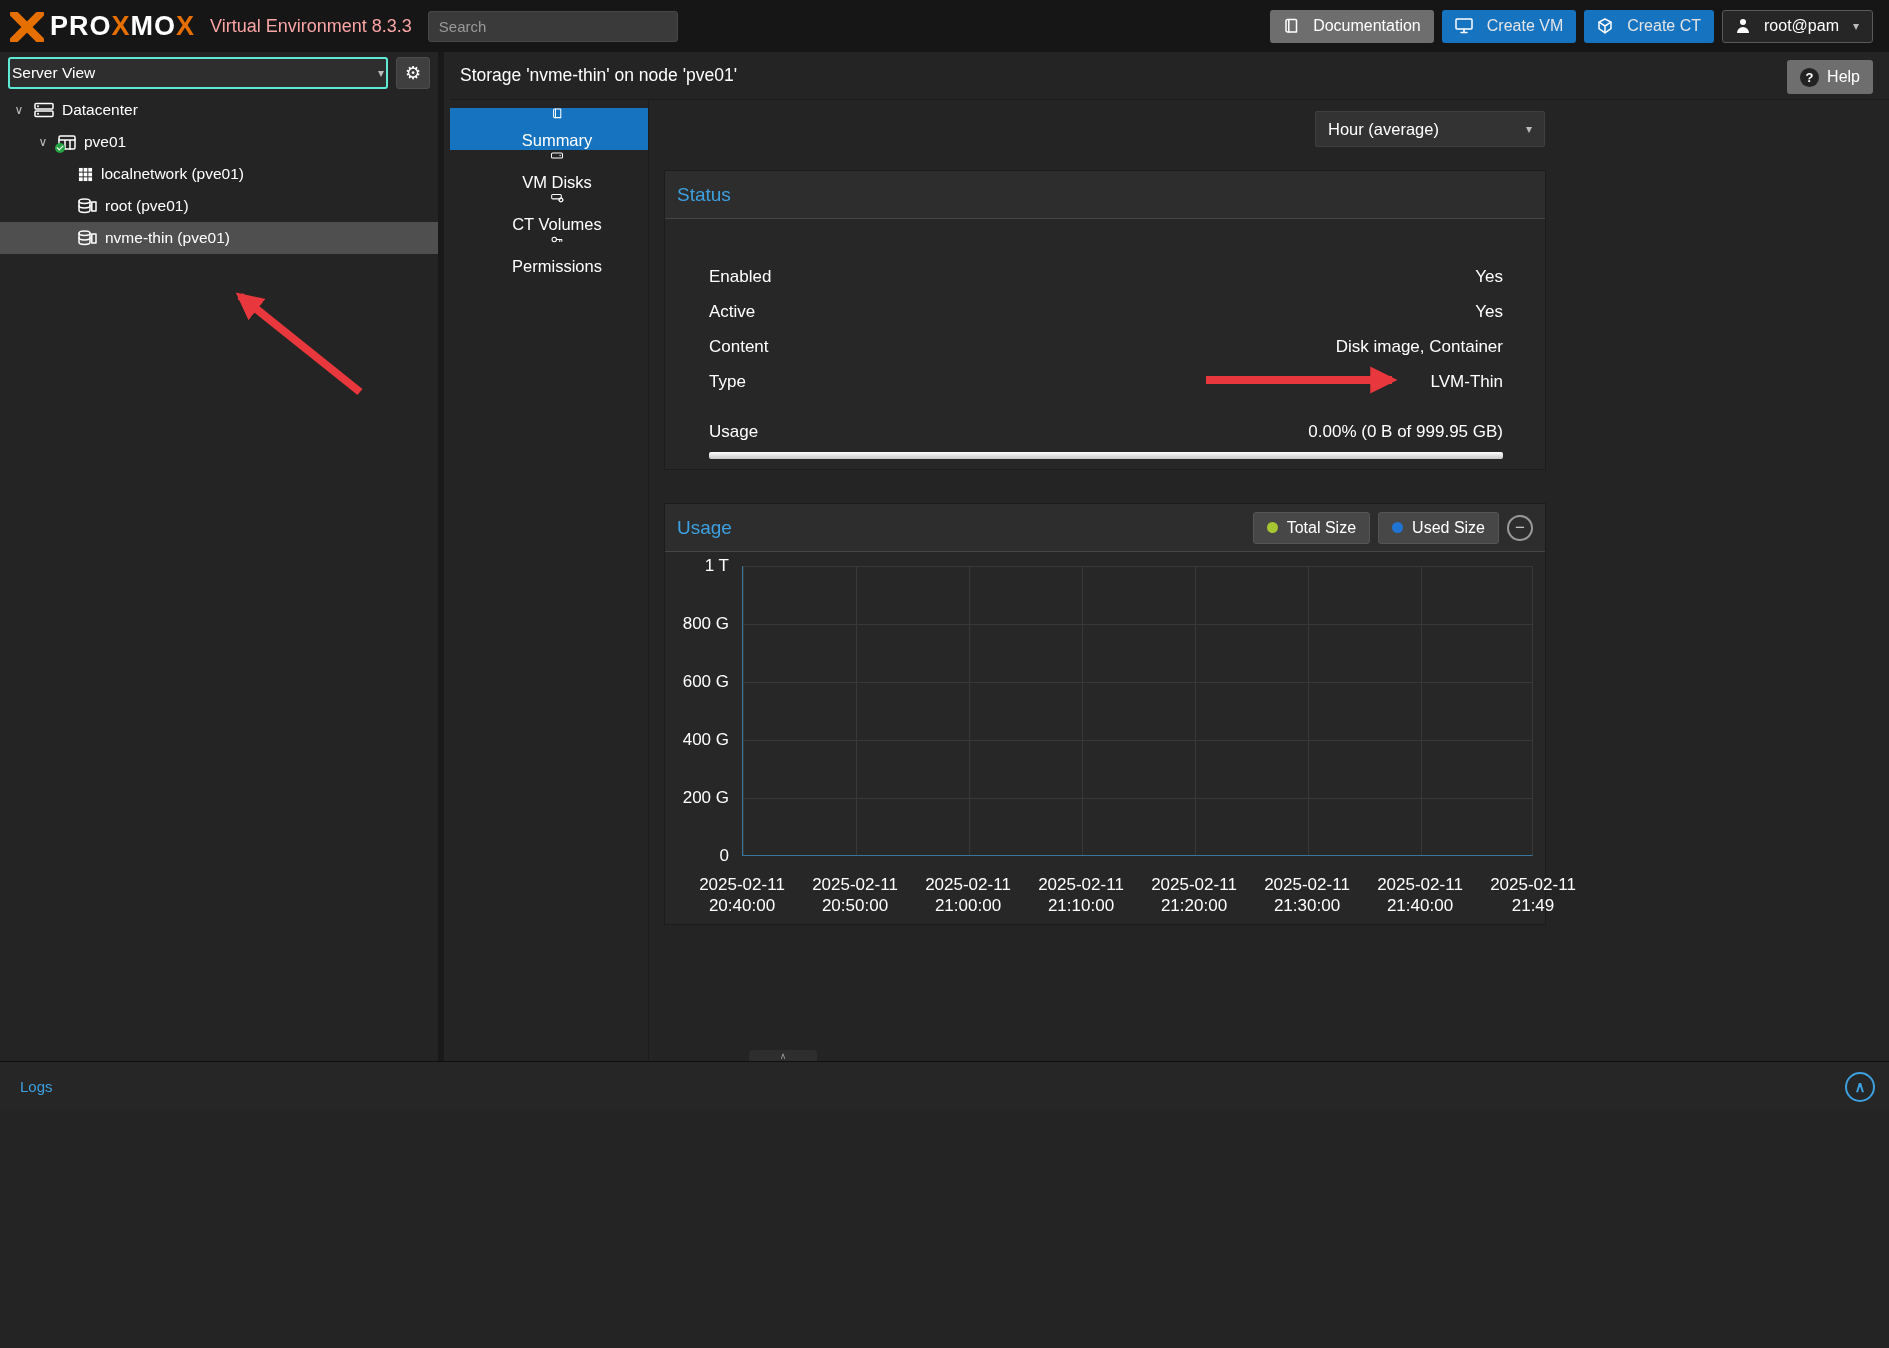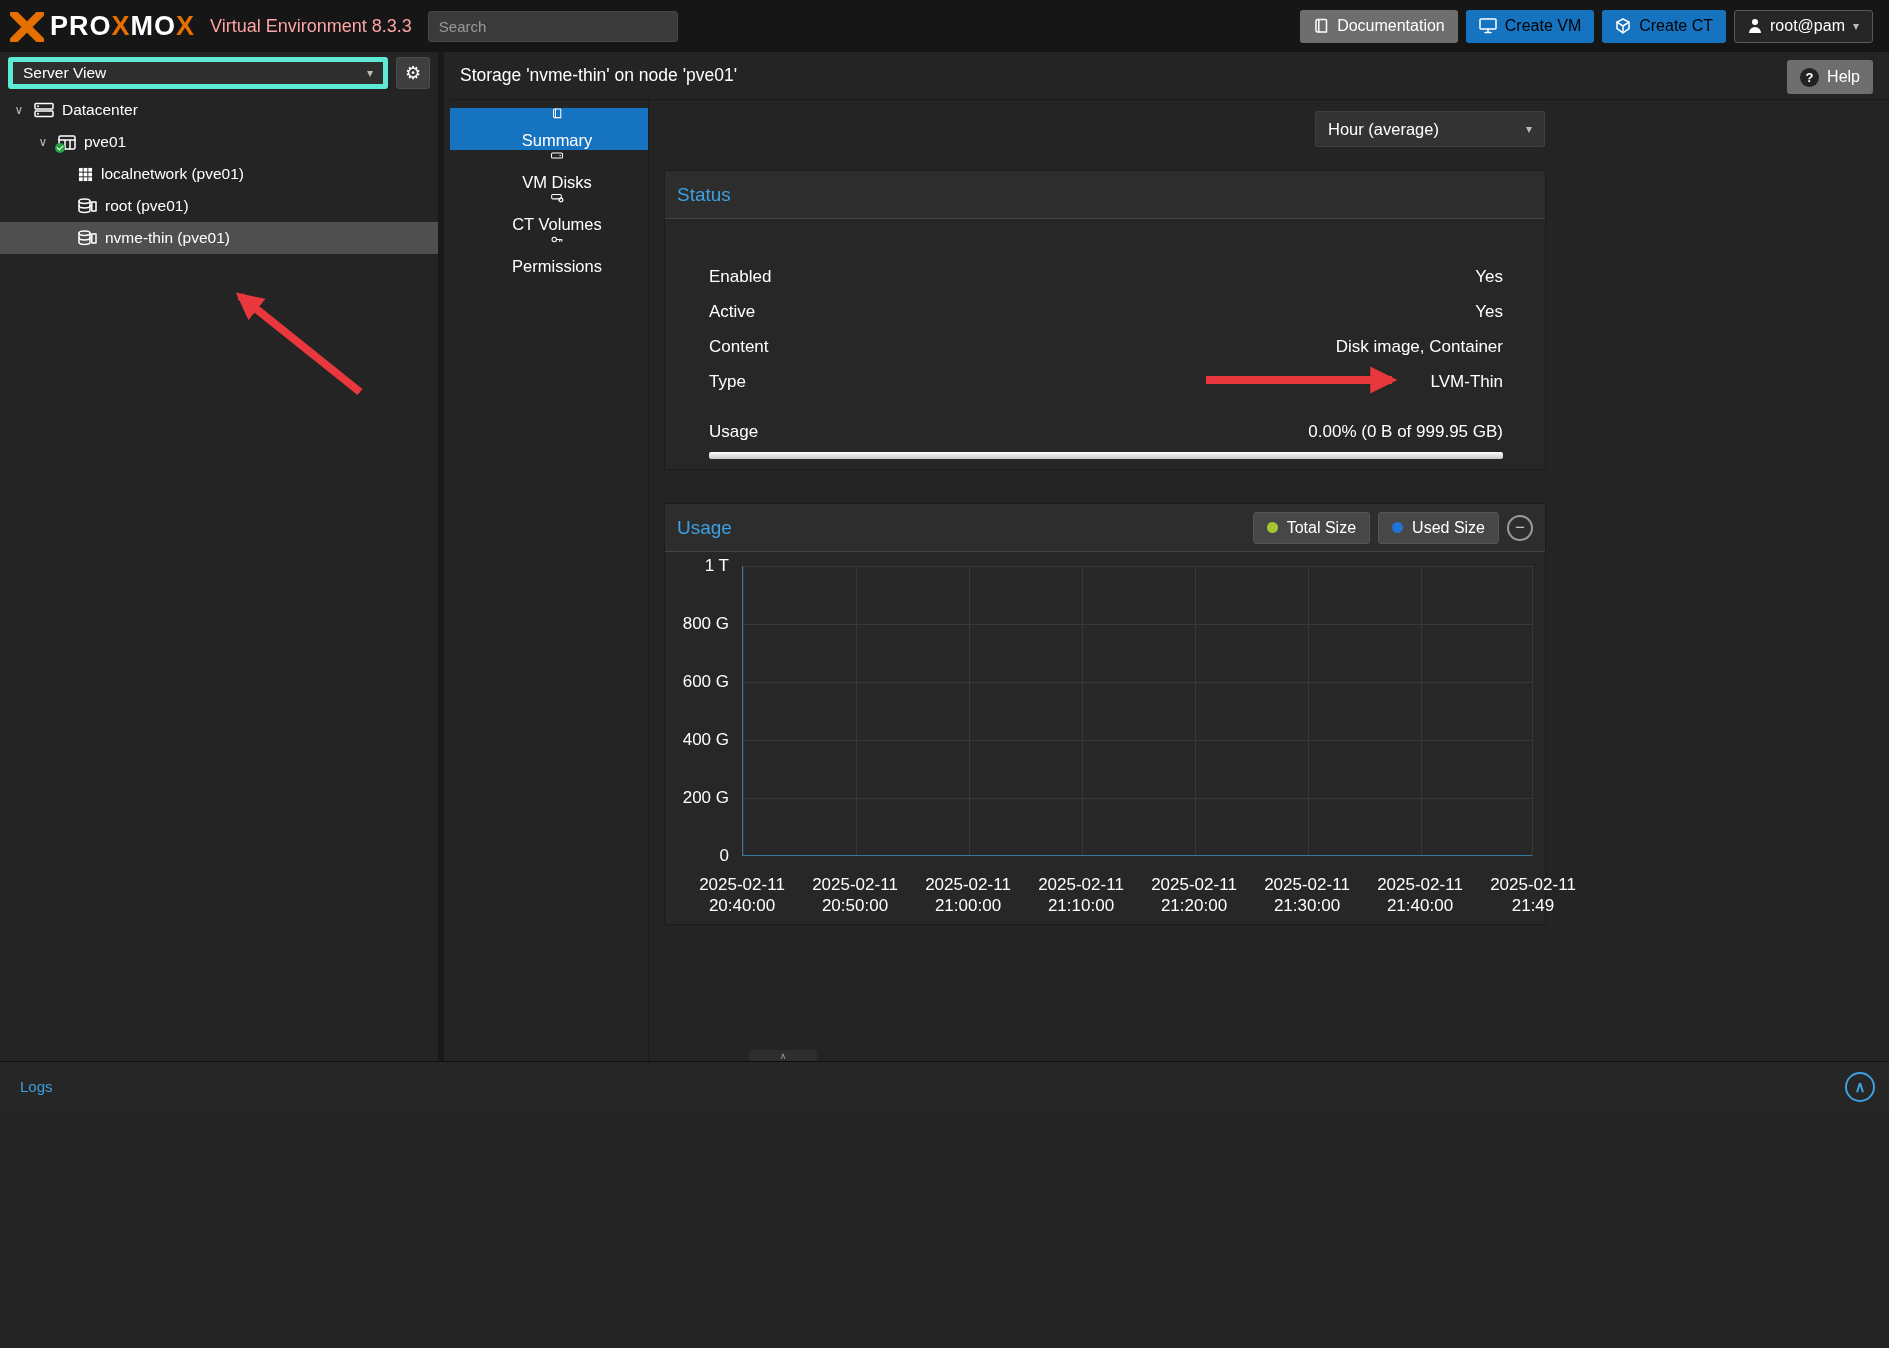--- a/index.html
+++ b/index.html
@@ -16,37 +16,37 @@
   .logo { display:flex; align-items:flex-end; gap:6px; margin-left:10px; }
   .logo-x-icon { width:34px; height:30px; }
   .logo-word { font-size:27px; font-weight:bold; letter-spacing:1px; display:flex; }
   .logo-word .lw { color:#fff; } .logo-word .lx { color:#e57000; }
   .ve-subtitle { font-size:18px; margin-left:15px; color:#fca5a5; }
   #search-input { margin-left:16px; width:250px; height:31px; background:#3a3a3a;
     border:1px solid #474747; border-radius:3px; color:#ccc; padding:0 10px; font-size:15px;
     font-family:"Liberation Sans",sans-serif; }
   #search-input::placeholder { color:#9a9a9a; }
   .tb-spacer { flex:1; }
-  .tb-btn { height:33px; display:flex; align-items:center; gap:8px; padding:0 13px;
+  .tb-btn { height:33px; display:flex; align-items:center; gap:14px; padding:0 13px;
     border-radius:3px; font-size:16px; margin-right:8px; cursor:default; white-space:nowrap; }
   .tb-gray { background:#6e6e6e; color:#fff; }
-  .tb-blue { background:#1673c0; color:#000000; }
+  .tb-blue { background:#1673c0; color:#e5e5e5; }
   .tb-user { background:#262626; border:1px solid #5a5a5a; color:#fff; margin-right:16px; }
   .caret-sm { font-size:12px; color:#bbb; line-height:1; }
   
   .ic { stroke:#fff; fill:none; stroke-width:1.5; stroke-linecap:round; stroke-linejoin:round; }
   .person { position:relative; width:14px; height:14px; display:inline-block; }
   .person::before { content:""; position:absolute; top:0; left:4px; width:6px; height:6px; border-radius:50%; background:#fff; }
   .person::after { content:""; position:absolute; bottom:0; left:1px; width:12px; height:6px; border-radius:6px 6px 0 0; background:#fff; }
   
   #sidebar { position:absolute; top:52px; left:0; width:444px; height:1009px; background:#242424;
     border-right:6px solid #191919; }
   .viewsel-row { display:flex; align-items:center; height:42px; padding:0 8px; gap:8px; }
-  .viewsel { flex:1; height:32px; background:#2e2e2e; border:5px solid #5eead4; border-radius:3px;
-    display:flex; align-items:center; justify-content:space-between; padding:0 10px; font-size:15.5px; }
+  .viewsel { flex:1; height:32px; background:#2e2e2e; border:2px solid #5eead4; border-radius:3px;
+    display:flex; align-items:center; justify-content:space-between; padding:0 2px; font-size:15.5px; }
   .gear-btn { width:34px; height:32px; background:#3f3f3f; border:1px solid #4c4c4c; border-radius:3px;
     display:flex; align-items:center; justify-content:center; font-size:18px; color:#fff; }
   .trow { height:32px; display:flex; align-items:center; gap:8px; font-size:15.5px; cursor:default; }
   .trow.lvl0 { padding-left:12px; }
   .trow.lvl1 { padding-left:36px; }
   .trow.lvl2 { padding-left:78px; }
   .trow.sel { background:#4f4f4f; }
   .texp { color:#bdbdbd; font-size:12px; width:14px; text-align:center; }
   .ticon { position:relative; display:flex; align-items:center; }
   .chk { position:absolute; left:-3px; bottom:-3px; width:10px; height:10px; background:#27a344; border-radius:50%; }

